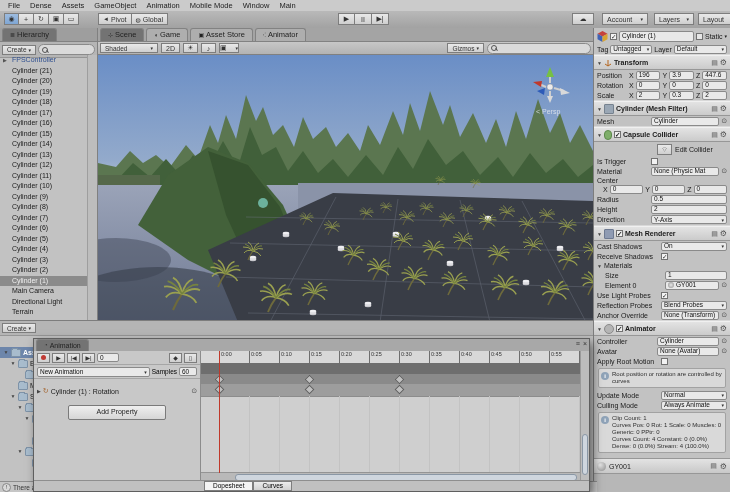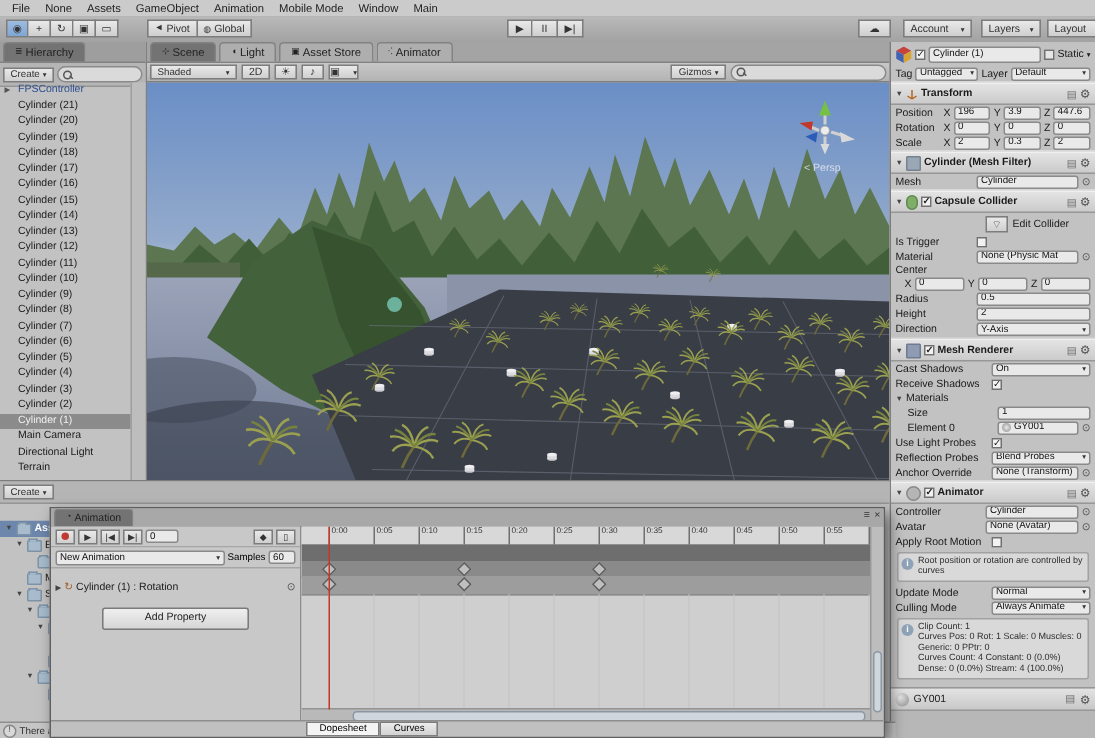--- a/index.html
+++ b/index.html
@@ -119,21 +119,21 @@
   #previewbar{height:14px;background:linear-gradient(#e3e3e3,#c8c8c8);border-top:1px solid #979797;border-bottom:1px solid #979797;
               display:flex;align-items:center;gap:3px;padding:0 3px;font-size:7px;}
   .matball{width:9px;height:9px;border-radius:50%;background:radial-gradient(circle at 3px 3px,#e8e8e8,#8a8a8a);flex:none;}
   #previewarea{height:22px;background:#b7b7b7;}
 </style>
 </head>
 <body>
 
 <div id="menubar" class="abs">
     <span class="menu-item">File</span>
-    <span class="menu-item">None</span>
+    <span class="menu-item">Dense</span>
     <span class="menu-item">Assets</span>
     <span class="menu-item">GameObject</span>
     <span class="menu-item">Animation</span>
     <span class="menu-item">Mobile Mode</span>
     <span class="menu-item">Window</span>
     <span class="menu-item">Main</span>
   </div>
 
 <div id="toolbar" class="abs">
   <div class="tgrp" style="left:4px;">
@@ -227,21 +227,21 @@
 </div>
 
 <div id="scene" class="abs">
   <div class="tabbar">
     <span class="tab active">
         <span style="font-size:6px;">⊹</span>
         <span>Scene</span>
       </span>
     <span class="tab">
         <span style="font-size:6px;">◖</span>
-        <span>Light</span>
+        <span>Game</span>
       </span>
     <span class="tab">
         <span style="font-size:6px;">▣</span>
         <span>Asset Store</span>
       </span>
     <span class="tab">
         <span style="font-size:6px;">⁖</span>
         <span>Animator</span>
       </span>
   </div>

